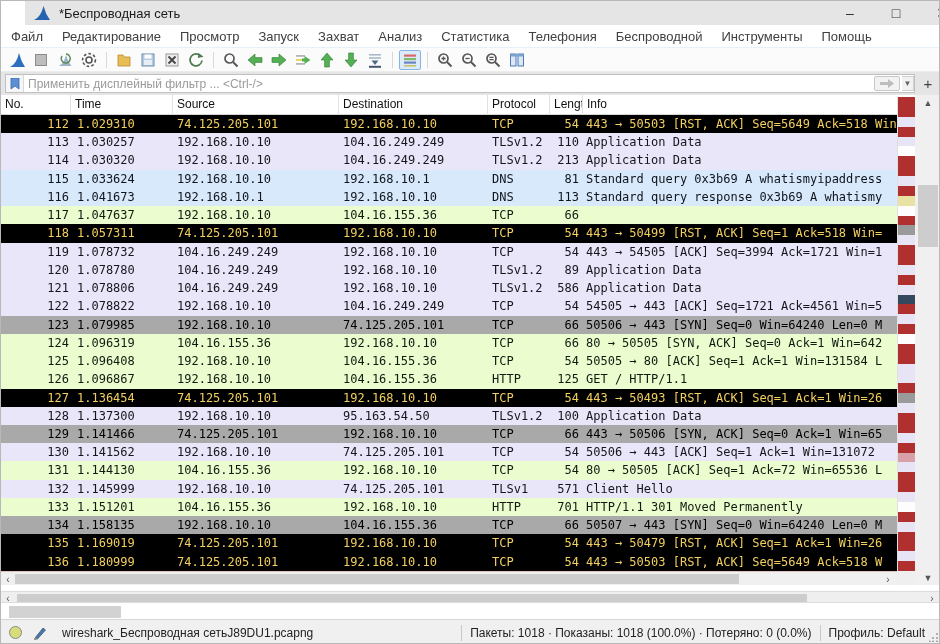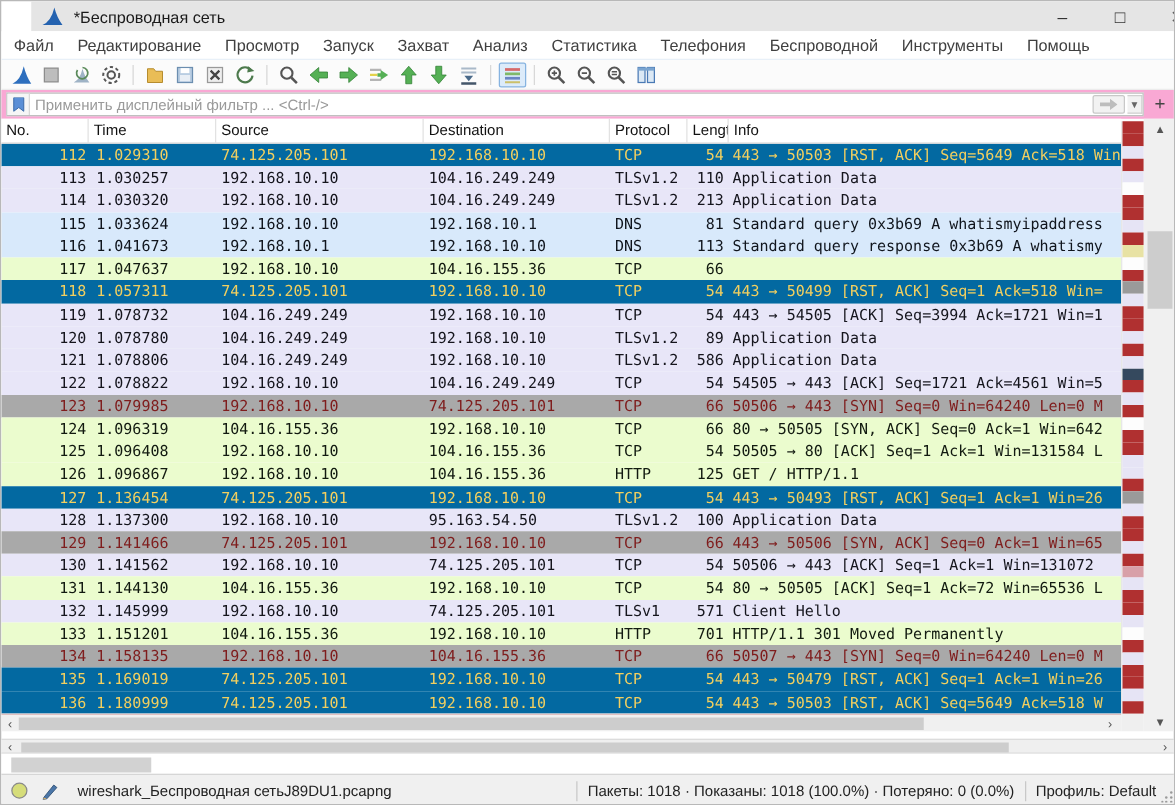--- a/index.html
+++ b/index.html
@@ -18,21 +18,21 @@
   .menubar{position:absolute;left:0;top:24px;width:940px;height:23px;background:#ffffff;
     display:flex;align-items:center;padding-left:10px;border-bottom:1px solid #e8f0f8;}
   .menu-item{font-size:13px;color:#404040;margin-right:19px;white-space:nowrap;}
   
   .toolbar{position:absolute;left:0;top:47px;width:940px;height:24px;background:#fbfbfb;
     display:flex;align-items:center;padding-left:4px;border-bottom:1px solid #ececec;}
   .tb-icon{width:22px;height:20px;display:flex;align-items:center;justify-content:center;margin:0 1px;border:1px solid transparent;border-radius:2px;}
   .tb-icon.pressed{background:#dcebfa;border-color:#86b3e0;}
   .tb-sep{width:1px;height:16px;background:#d8d8d8;margin:0 5px;}
   
-  .filterbar{position:absolute;left:0;top:71px;width:940px;height:23px;background:#f9a8d4;
+  .filterbar{position:absolute;left:0;top:71px;width:940px;height:23px;background:#e5e5e5;
     display:flex;padding:2px 4px;}
   .filter-box{flex:1;height:19px;background:#ffffff;border:1px solid #c0c0c0;display:flex;align-items:center;}
   .bookmark-btn{width:18px;height:17px;border-right:1px solid #d8d8d8;display:flex;align-items:center;justify-content:center;background:#f6f6f6;}
   .filter-input{flex:1;border:none;outline:none;height:15px;font-size:12px;color:#333;padding-left:4px;
     font-family:"Liberation Sans",sans-serif;}
   .filter-input::placeholder{color:#9a9a9a;}
   .apply-btn{width:26px;height:15px;border:1px solid #c8c8c8;border-radius:2px;background:#f2f2f2;
     display:flex;align-items:center;justify-content:center;margin-right:2px;}
   .caret-btn{width:12px;height:15px;display:flex;align-items:center;justify-content:center;font-size:8px;color:#666;border:1px solid #d0d0d0;border-left:none;background:#f2f2f2;}
   .plus-btn{width:18px;height:19px;display:flex;align-items:center;justify-content:center;font-size:15px;color:#444;margin-left:4px;}
@@ -45,25 +45,25 @@
     font-family:"DejaVu Sans Mono",monospace;font-size:12px;}
   .prow{position:relative;width:896px;height:18.24px;line-height:18.24px;white-space:nowrap;}
   .cell{position:absolute;top:0;height:100%;overflow:hidden;}
   .c-no{left:0;width:68px;text-align:right;}
   .c-time{left:76px;width:98px;}
   .c-src{left:176px;width:162px;}
   .c-dst{left:342px;width:146px;}
   .c-proto{left:491px;width:54px;}
   .c-len{left:545px;width:33px;text-align:right;}
   .c-info{left:585px;width:311px;}
-  .r-red{background:#0369a1;color:#f2cf5f;}
+  .r-red{background:#000000;color:#f2cf5f;}
   .r-lav{background:#e8e6f8;color:#15151d;}
   .r-blue{background:#d8e9fb;color:#10151d;}
   .r-green{background:#ebfcce;color:#121a10;}
-  .r-gray{background:#a9a9a9;color:#7f1d1d;}
+  .r-gray{background:#a9a9a9;color:#000000;}
   
   .minimap{position:absolute;left:896px;top:96px;width:18px;height:474px;background:#fdfdfd;border-left:1px solid #e0e0e0;}
   .stripe{width:100%;}
   .vscroll{position:absolute;left:914px;top:94px;width:26px;height:490px;background:#f0f0f0;}
   .vs-arrow{position:absolute;left:0;width:26px;height:15px;display:flex;align-items:center;justify-content:center;color:#555;font-size:9px;}
   .vs-thumb{position:absolute;left:3px;width:20px;background:#cdcdcd;}
   .hscroll1{position:absolute;left:0;top:570px;width:896px;height:14px;background:#f0f0f0;border-top:1px solid #e0c0c0;}
   .hs-arrow{position:absolute;top:0;height:14px;width:14px;display:flex;align-items:center;justify-content:center;color:#555;font-size:10px;}
   .hs-thumb{position:absolute;top:2px;height:10px;background:#cdcdcd;}
   .corner{position:absolute;left:896px;top:570px;width:18px;height:14px;background:#efefef;}

